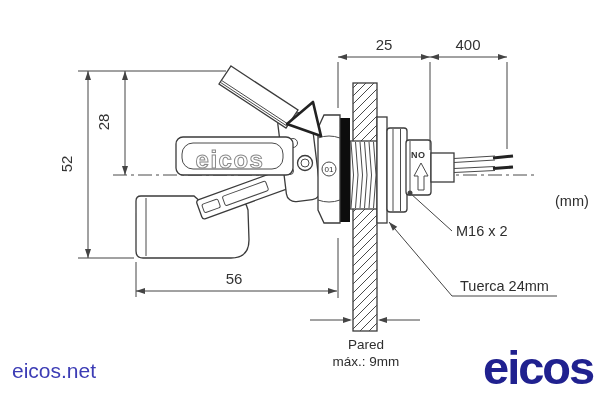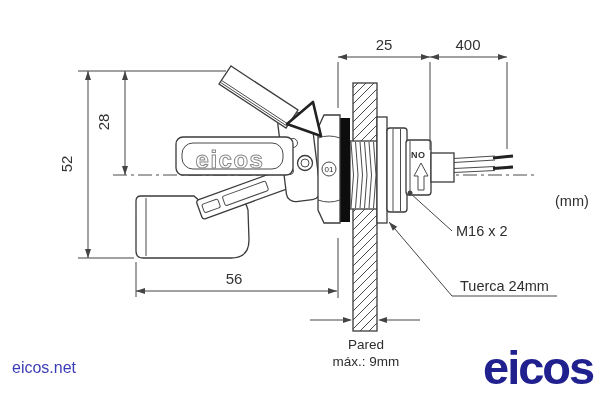--- a/index.html
+++ b/index.html
@@ -15,21 +15,21 @@
   .dimfill { fill:#444444; stroke:none; }
   .dim-text   { font-size:15px; fill:#333333; }
   .label-text { font-size:14.5px; fill:#2e2e2e; }
   .small-text { font-size:13.5px; fill:#2e2e2e; }
   .no-text { font-size:9px; font-weight:bold; fill:#333333; letter-spacing:0.5px; }
   .idx-text { font-size:8px; fill:#333333; }
   .emboss { font-size:24px; font-weight:bold; letter-spacing:1.5px;
             fill:#ffffff; stroke:#8a8a8a; stroke-width:1; }
   .centerline { stroke:#4a4a4a; stroke-width:1; stroke-dasharray:14 4 3 4; fill:none; }
   .footer-site {
-    position:absolute; left:12px; top:359px; font-size:16px; color:#3c3cb5;
+    position:absolute; left:12px; top:359px; font-size:21px; color:#3c3cb5;
     text-decoration:none;
   }
   .footer-brand {
     position:absolute; left:483px; top:344px; font-size:47px; font-weight:bold;
     color:#20218f; letter-spacing:-2px; line-height:1;
   }
 </style>
 </head>
 <body>
 

